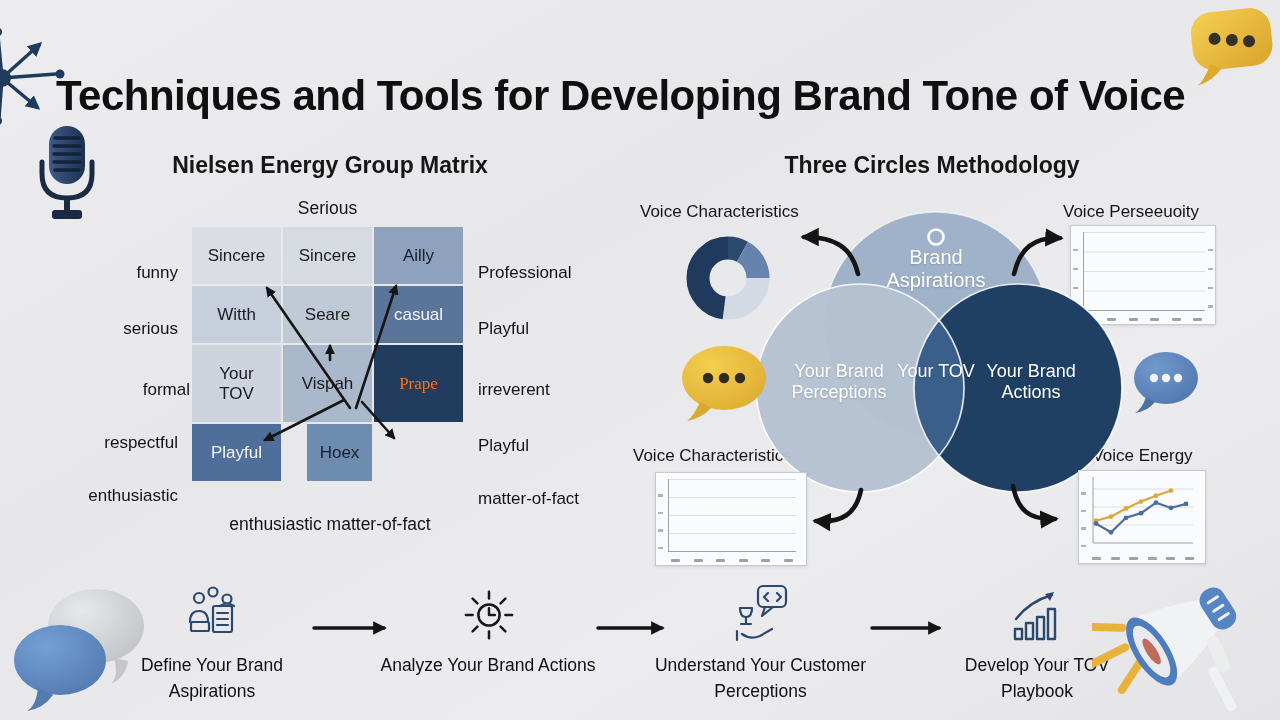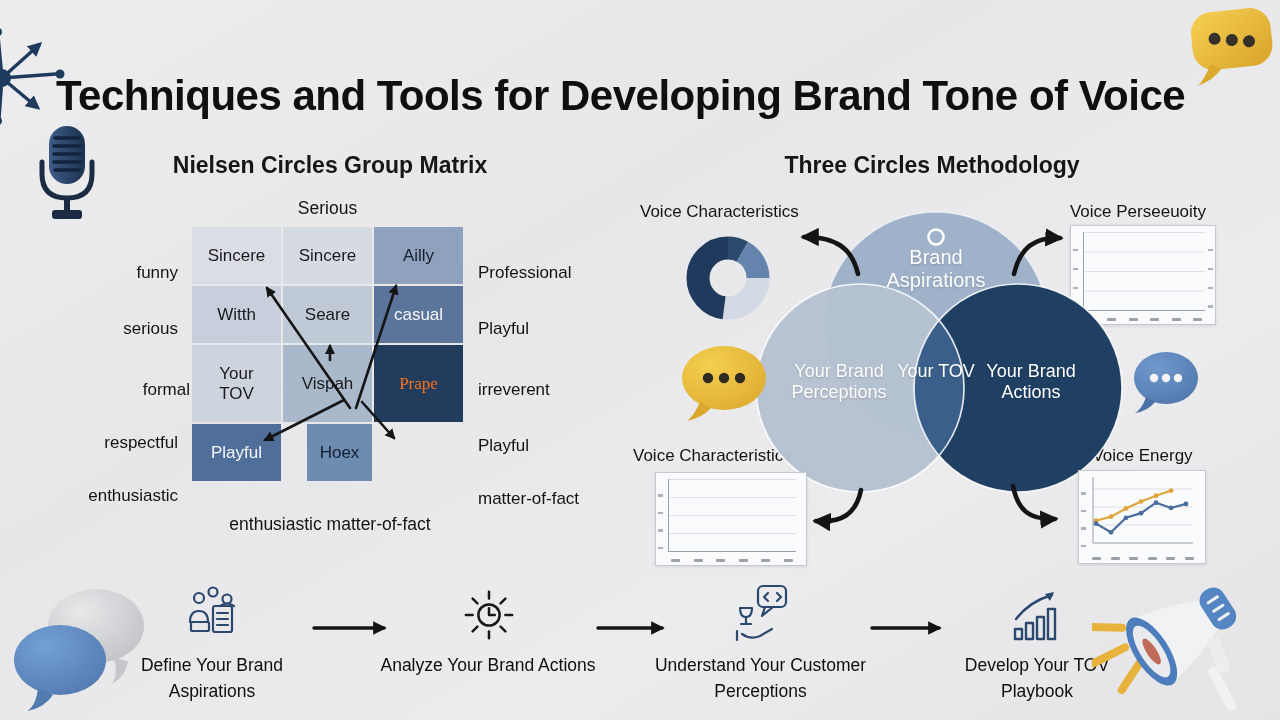--- a/index.html
+++ b/index.html
@@ -86,21 +86,21 @@
         <line x1="20" y1="22" x2="46" y2="22"></line>
       <line x1="20" y1="30" x2="46" y2="30"></line>
         <line x1="20" y1="38" x2="46" y2="38"></line>
       <line x1="21" y1="46" x2="45" y2="46"></line>
     </g>
     <path d="M8 38 V50 Q8 74 33 74 Q58 74 58 50 V38" fill="none" stroke="#1b2b44" stroke-width="5" stroke-linecap="round"></path>
     <rect x="30" y="74" width="6" height="12" fill="#1b2b44"></rect>
     <rect x="18" y="86" width="30" height="9" rx="3" fill="#1b2b44"></rect>
   </svg>
 
-  <div class="abs h2" style="left:135px;top:152px;width:390px">Nielsen Circles Group Matrix</div>
+  <div class="abs h2" style="left:135px;top:152px;width:390px">Nielsen Energy Group Matrix</div>
 
   <div class="abs axis-label" style="left:192px;top:198px;width:271px;text-align:center;font-size:17.5px">Serious</div>
 
   <div class="abs grid" style="left:192px;top:227px;width:271px;height:254px">
     <div class="mcell" style="background: rgb(218, 221, 227); color: rgb(27, 27, 29);">Sincere</div>
     <div class="mcell" style="background: rgb(214, 219, 226); color: rgb(27, 27, 29);">Sincere</div>
     <div class="mcell" style="background: rgb(142, 162, 189); color: rgb(22, 32, 46);">Ailly</div>
     <div class="mcell" style="background: rgb(198, 207, 219); color: rgb(27, 27, 29);">Witth</div>
     <div class="mcell" style="background: rgb(192, 202, 214); color: rgb(27, 27, 29);">Seare</div>
     <div class="mcell" style="background: rgb(91, 116, 153); color: rgb(244, 246, 249);">casual</div>
@@ -121,21 +121,21 @@
   <div class="abs axis-label" style="left:478px;top:319px">Playful</div>
   <div class="abs axis-label" style="left:478px;top:380px">irreverent</div>
   <div class="abs axis-label" style="left:478px;top:436px">Playful</div>
   <div class="abs axis-label" style="left:478px;top:489px">matter-of-fact</div>
 
   <div class="abs axis-label" style="left:160px;top:514px;width:340px;text-align:center;font-size:17.5px">enthusiastic matter-of-fact</div>
 
   <div class="abs h2" style="left:712px;top:152px;width:440px">Three Circles Methodology</div>
 
   <div class="abs chart-label" style="left:640px;top:202px">Voice Characteristics</div>
-  <div class="abs chart-label" style="left:1063px;top:202px;width:150px;text-align:center">Voice Perseeuoity</div>
+  <div class="abs chart-label" style="left:1063px;top:202px;width:150px;">Voice Perseeuoity</div>
   <div class="abs chart-label" style="left:633px;top:446px">Voice Characteristics</div>
   <div class="abs chart-label" style="left:1080px;top:446px;width:125px;text-align:center">Voice Energy</div>
 
   <svg id="donut-svg" class="abs" style="left:682px;top:232px" width="92" height="92" viewBox="0 0 92 92">
       <circle cx="46" cy="46" r="30" fill="none" stroke="#2c4a6e" stroke-width="23" stroke-dasharray="15.079644737231007 188.49555921538757" stroke-dashoffset="0" transform="rotate(-90 46 46)"></circle>
       <circle cx="46" cy="46" r="30" fill="none" stroke="#6484ad" stroke-width="23" stroke-dasharray="32.044245066615886 188.49555921538757" stroke-dashoffset="-15.079644737231007" transform="rotate(-90 46 46)"></circle>
       <circle cx="46" cy="46" r="30" fill="none" stroke="#d4dae3" stroke-width="23" stroke-dasharray="50.893800988154645 188.49555921538757" stroke-dashoffset="-47.12388980384689" transform="rotate(-90 46 46)"></circle>
       <circle cx="46" cy="46" r="30" fill="none" stroke="#1f3a5c" stroke-width="23" stroke-dasharray="90.47786842338603 188.49555921538757" stroke-dashoffset="-98.01769079200155" transform="rotate(-90 46 46)"></circle>
     </svg>
 

